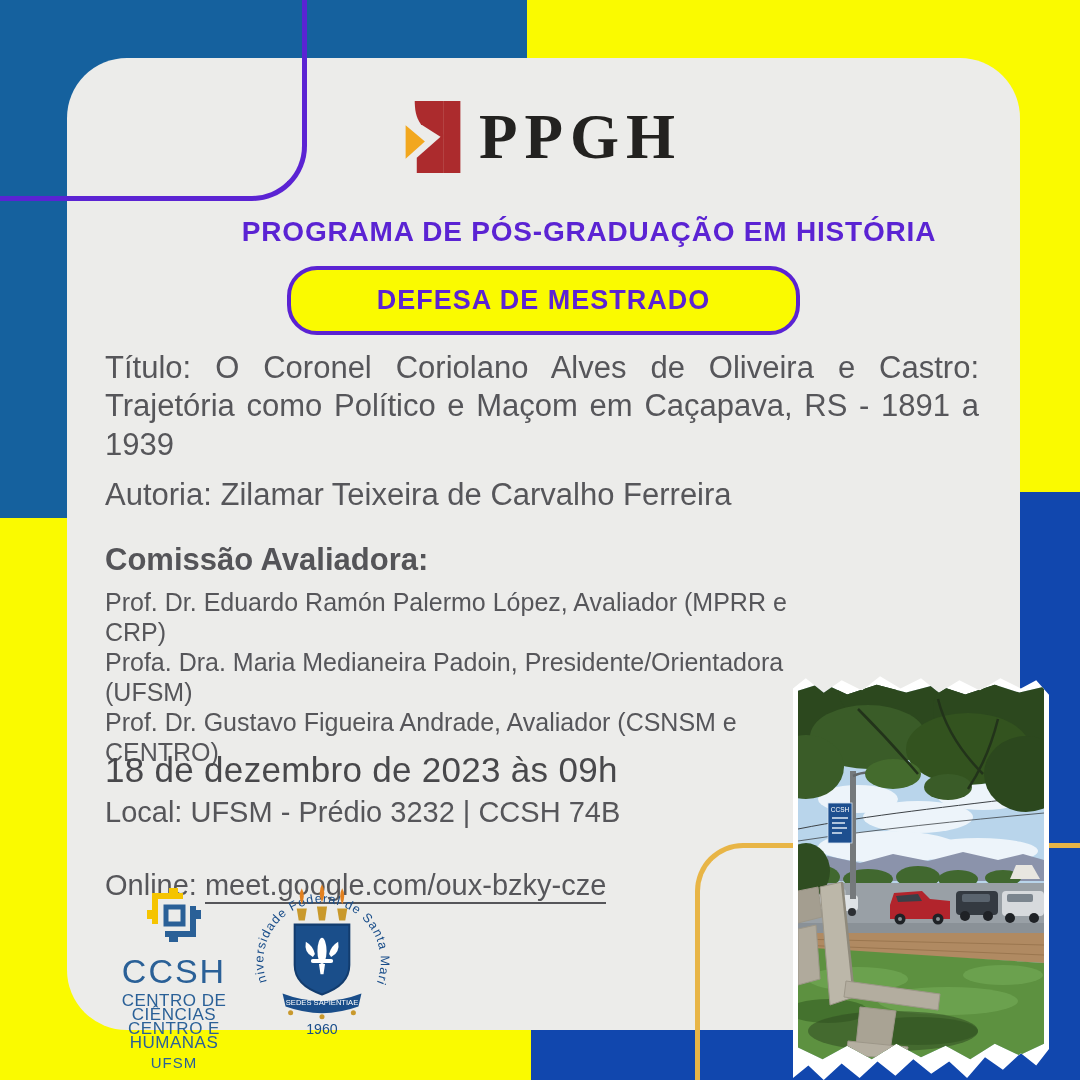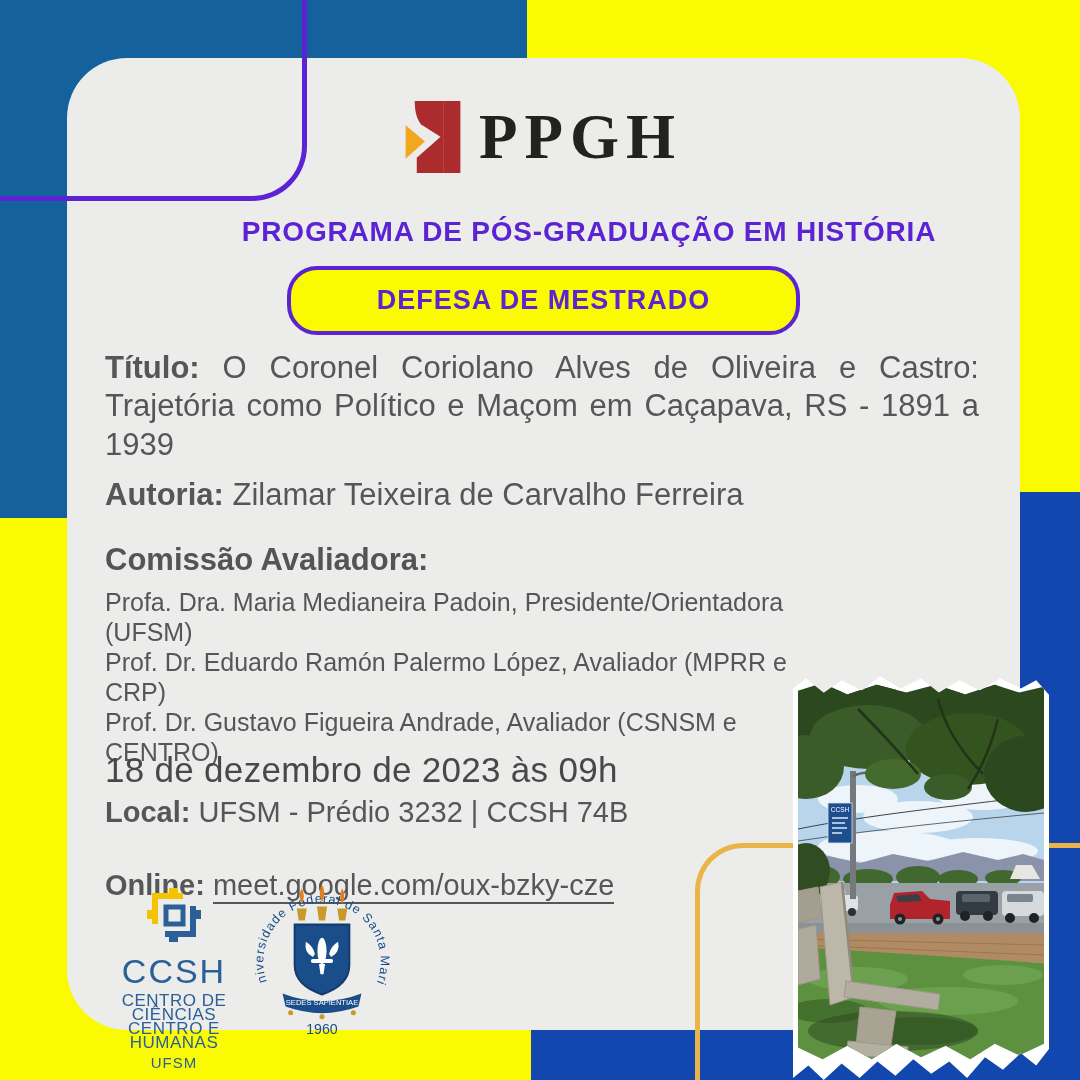--- a/index.html
+++ b/index.html
@@ -31,21 +31,21 @@
   .program-title{position:absolute;left:67px;top:216px;width:1044px;z-index:2;
         text-align:center;font-size:28px;font-weight:800;color:#5B23D3;letter-spacing:0.8px;}
 
   .badge-row{position:absolute;left:67px;top:266px;width:953px;display:flex;
         justify-content:center;z-index:2;}
   .badge{background:#FAFA00;border:4px solid #5B23D3;border-radius:30px;
         padding:15px 86px;font-size:27px;font-weight:800;color:#5B23D3;letter-spacing:1px;}
 
   .title-block{position:absolute;left:105px;top:349px;width:874px;z-index:2;
         font-size:31px;line-height:1.24;color:#56565A;text-align:justify;}
-  .inline-label{font-weight:700;}
+  .inline-label{font-weight:400;}
   .inline-label::after{content:" ";}
 
   .autoria{position:absolute;left:105px;top:477px;width:874px;z-index:2;
         font-size:31px;color:#56565A;}
   .comissao-h{position:absolute;left:105px;top:542px;z-index:2;
         font-size:31px;font-weight:700;color:#545458;}
   .comissao-list{position:absolute;left:105px;top:587px;width:700px;z-index:2;
         font-size:25px;line-height:30px;color:#56565A;}
 
   .date-line{position:absolute;left:105px;top:750px;z-index:2;
@@ -105,22 +105,22 @@
   <div class="title-block">
     <span class="inline-label">Título:</span><span>O Coronel Coriolano Alves de Oliveira e Castro: Trajetória como Político e Maçom em Caçapava, RS - 1891 a 1939</span>
   </div>
 
   <div class="autoria">
     <span class="inline-label">Autoria:</span><span>Zilamar Teixeira de Carvalho Ferreira</span>
   </div>
 
   <div class="comissao-h">Comissão Avaliadora:</div>
   <div class="comissao-list">
+    <div>Prof. Dr. Eduardo Ramón Palermo López, Avaliador (MPRR e CRP)</div>
     <div>Profa. Dra. Maria Medianeira Padoin, Presidente/Orientadora (UFSM)</div>
-    <div>Prof. Dr. Eduardo Ramón Palermo López, Avaliador (MPRR e CRP)</div>
     <div>Prof. Dr. Gustavo Figueira Andrade, Avaliador (CSNSM e CENTRO)</div>
   </div>
 
   <div class="date-line">18 de dezembro de 2023 às 09h</div>
   <div class="local-line">
     <span class="inline-label">Local:</span><span>UFSM - Prédio 3232 | CCSH 74B</span>
   </div>
   <div class="online-line">
     <span class="inline-label">Online:</span><span class="meet-link">meet.google.com/oux-bzky-cze</span>
   </div>

